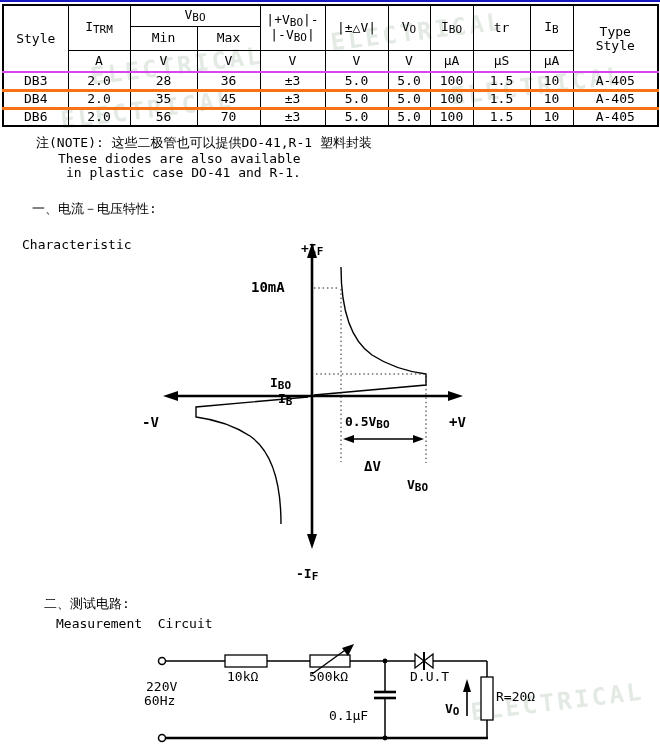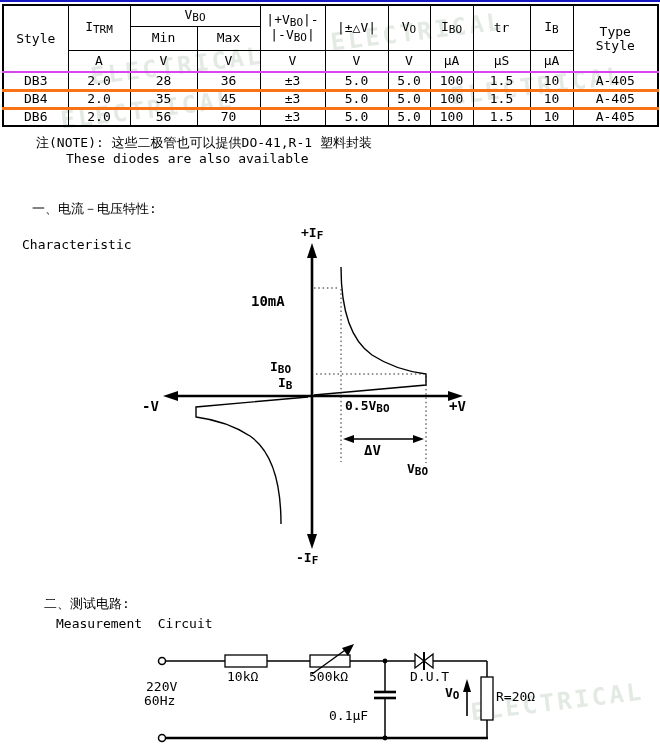--- a/index.html
+++ b/index.html
@@ -16,21 +16,21 @@
   #spec th,#spec td{border:1px solid #000;text-align:center;vertical-align:middle;
         padding:0;font-weight:normal;line-height:14px;}
   #spec tr.hr1{height:21px;} #spec tr.hr2{height:24px;} #spec tr.hr3{height:22px;}
   #spec tr.drow{height:18px;}
   #spec tr.drow td{border-top:3px solid #f97316;}
   #spec tr.dfirst td{border-top:2px solid #d946ef;}
   #spec{border:2px solid #000;}
   .sb{font-size:11px;position:relative;top:2px;letter-spacing:0;}
   
   .lbl{position:absolute;white-space:pre;font-size:13px;line-height:14px;z-index:3;}
-  .b{font-weight:bold;}
+  .b{font-weight:bold;margin-top:16px;}
   .f14{font-size:14px;}
   #lineart{position:absolute;left:0;top:0;z-index:1;}
 </style>
 </head>
 <body>
 
 <div id="page">
 
   <div id="toprule" style="background:#1717c4;"></div>
 
@@ -124,27 +124,28 @@
       <td>5.0</td>
       <td>100</td>
       <td>1.5</td>
       <td>10</td>
       <td>A-405</td>
     </tr>
   </tbody>
     </table>
 
   <div class="lbl" style="left:4px;top:136px;margin-left:32px;">注(NOTE): 这些二极管也可以提供DO-41,R-1 塑料封装</div>
-  <div class="lbl" style="left:66px;top:152px;">These diodes are also available</div>
+  <div class="lbl" style="left:58px;top:152px;">These diodes are also available</div>
+  <div class="lbl" style="left:66px;top:166px;">in plastic case DO-41 and R-1.</div>
 
   <div class="lbl" style="left:32px;top:202px;">一、电流－电压特性:</div>
   <div class="lbl" style="left:22px;top:238px;">Characteristic</div>
 
   <div class="lbl b" style="left:301px;top:226px;"><span>+I</span><span class="sb">F</span></div>
-  <div class="lbl b f14" style="left:251px;top:294px;">10mA</div>
+  <div class="lbl b f14" style="left:251px;top:264px;">10mA</div>
   <div class="lbl b" style="left:270px;top:360px;"><span>I</span><span class="sb">BO</span></div>
   <div class="lbl b" style="left:278px;top:376px;"><span>I</span><span class="sb">B</span></div>
   <div class="lbl b f14" style="left:142px;top:399px;">-V</div>
   <div class="lbl b f14" style="left:449px;top:399px;">+V</div>
   <div class="lbl b" style="left:345px;top:399px;"><span>0.5V</span><span class="sb">BO</span></div>
   <div class="lbl b f14" style="left:364px;top:443px;">ΔV</div>
   <div class="lbl b" style="left:407px;top:462px;"><span>V</span><span class="sb">BO</span></div>
   <div class="lbl b" style="left:296px;top:551px;"><span>-I</span><span class="sb">F</span></div>
 
   <div class="lbl" style="left:44px;top:597px;">二、测试电路:</div>

